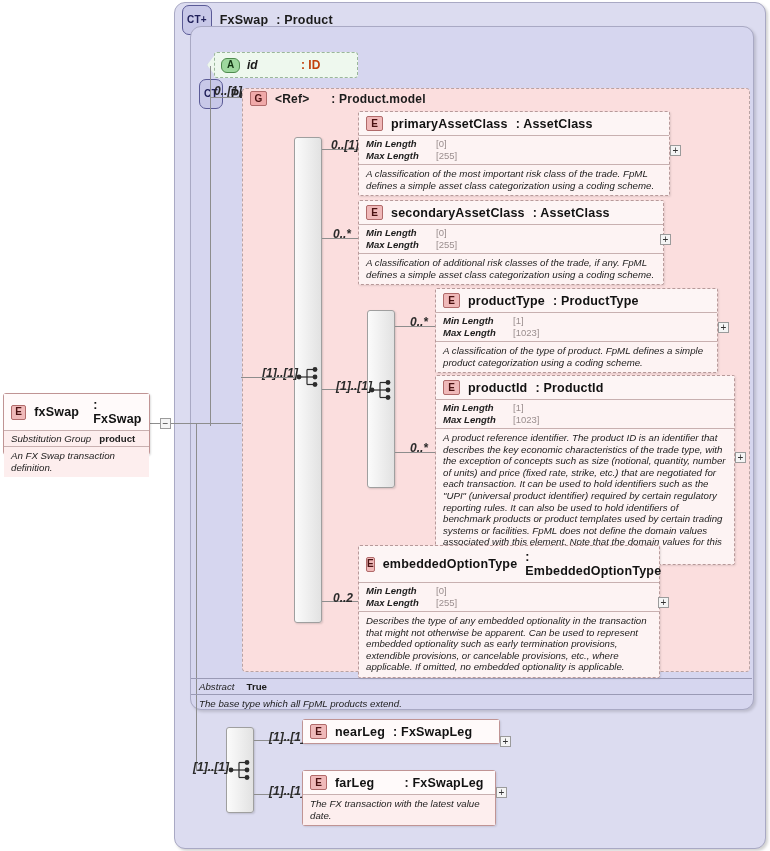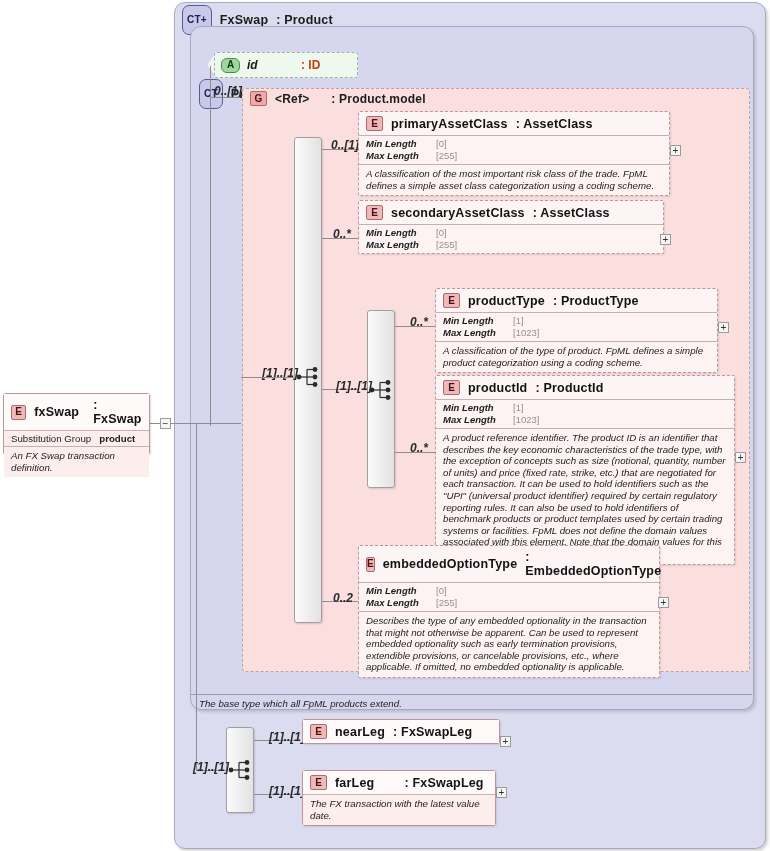--- a/index.html
+++ b/index.html
@@ -174,21 +174,21 @@
     border: 1px solid #c09494;
     border-radius: 3px;
     box-shadow: 1px 1px 2px rgba(0,0,0,0.13);
   }
   .subrow {
     border-top: 1px solid #c8b0b0;
     padding: 2px 6px 2px 7px;
     display: flex; align-items: baseline; gap: 8px;
     background: #fdeeee;
   }
-  .subrow .lbl { font-size: 9.7px; color: #1c1c1c; }
+  .subrow .lbl { font-size: 9.7px; font-style: italic; color: #1c1c1c; }
   .subrow .val { font-size: 9.7px; font-weight: bold; color: #1c1c1c; }
 
   
   .inforow {
     display: flex; align-items: baseline; gap: 12px;
     border-top: 1px solid #9a9ab5;
     padding: 2px 0 2px 8px;
   }
   .inforow .lbl { font-size: 9.7px; font-style: italic; color: #1c1c1c; }
   .inforow .val { font-size: 9.7px; font-weight: bold; color: #1c1c1c; }
@@ -296,20 +296,21 @@
     <div class="facets">
       <div class="facet-row">
         <span class="facet-name">Min Length</span>
         <span class="facet-val">[0]</span>
       </div>
       <div class="facet-row">
         <span class="facet-name">Max Length</span>
         <span class="facet-val">[255]</span>
       </div>
     </div>
+    <div class="docu">A classification of additional risk classes of the trade, if any. FpML defines a simple asset class categorization using a coding scheme.</div>
   </div>
   <div class="abs plus" style="left:660px; top:234px;">+</div>
 
   <div class="abs seqbar" style="left:367px; top:310px; width:28px; height:178px;"></div>
   <svg class="abs" style="left:369px; top:377px; width:26px; height:26px;" viewBox="0 0 26 26">
     <circle cx="3" cy="13" r="2.4" fill="#2b2b2b"></circle>
     <line x1="5" y1="13" x2="11" y2="13" stroke="#2b2b2b" stroke-width="1.2"></line>
     <line x1="11" y1="5.5" x2="11" y2="20.5" stroke="#2b2b2b" stroke-width="1.2"></line>
     <line x1="11" y1="5.5" x2="17" y2="5.5" stroke="#2b2b2b" stroke-width="1.2"></line>
     <line x1="11" y1="13" x2="17" y2="13" stroke="#2b2b2b" stroke-width="1.2"></line>
@@ -379,20 +380,24 @@
       </div>
       <div class="facet-row">
         <span class="facet-name">Max Length</span>
         <span class="facet-val">[255]</span>
       </div>
     </div>
     <div class="docu">Describes the type of any embedded optionality in the transaction that might not otherwise be apparent. Can be used to represent embedded optionality such as early termination provisions, extendible provisions, or cancelable provisions, etc., where applicable. If omitted, no embedded optionality is applicable.</div>
   </div>
   <div class="abs plus" style="left:658px; top:597px;">+</div>
 
+  <div class="abs inforow" style="left:191px; top:678px; width:561px;">
+    <span class="lbl">Abstract</span>
+    <span class="val">True</span>
+  </div>
   <div class="abs docrow" style="left:191px; top:694px; width:561px;">The base type which all FpML products extend.</div>
 
   <div class="abs seqbar" style="left:226px; top:727px; width:28px; height:86px;"></div>
   <svg class="abs" style="left:228px; top:757px; width:26px; height:26px;" viewBox="0 0 26 26">
     <circle cx="3" cy="13" r="2.4" fill="#2b2b2b"></circle>
     <line x1="5" y1="13" x2="11" y2="13" stroke="#2b2b2b" stroke-width="1.2"></line>
     <line x1="11" y1="5.5" x2="11" y2="20.5" stroke="#2b2b2b" stroke-width="1.2"></line>
     <line x1="11" y1="5.5" x2="17" y2="5.5" stroke="#2b2b2b" stroke-width="1.2"></line>
     <line x1="11" y1="13" x2="17" y2="13" stroke="#2b2b2b" stroke-width="1.2"></line>
     <line x1="11" y1="20.5" x2="17" y2="20.5" stroke="#2b2b2b" stroke-width="1.2"></line>

